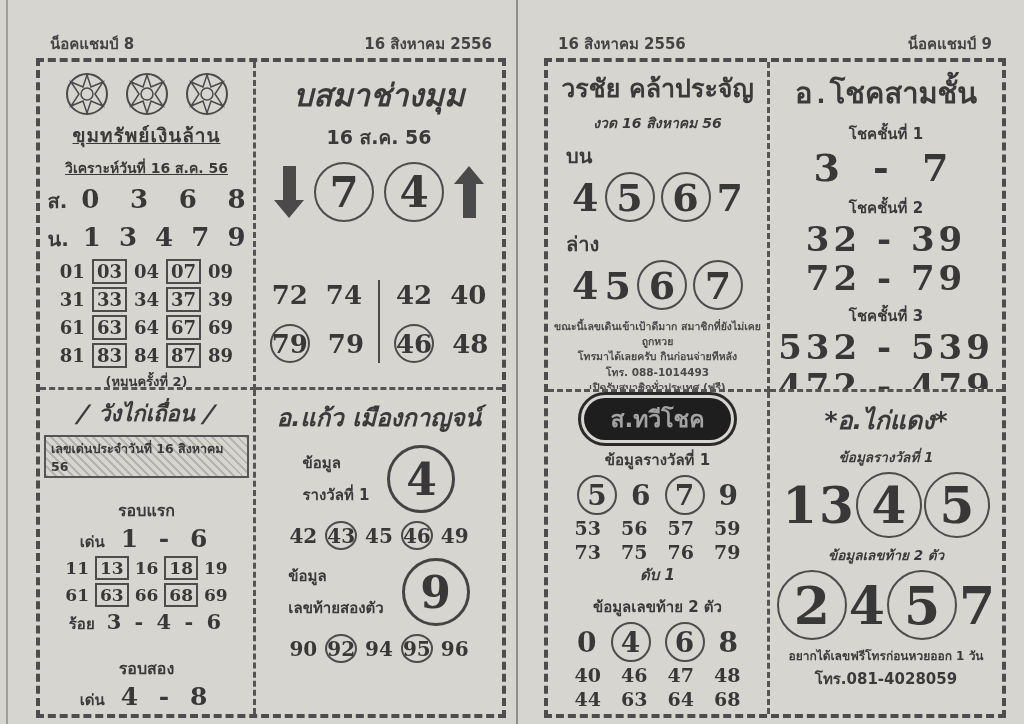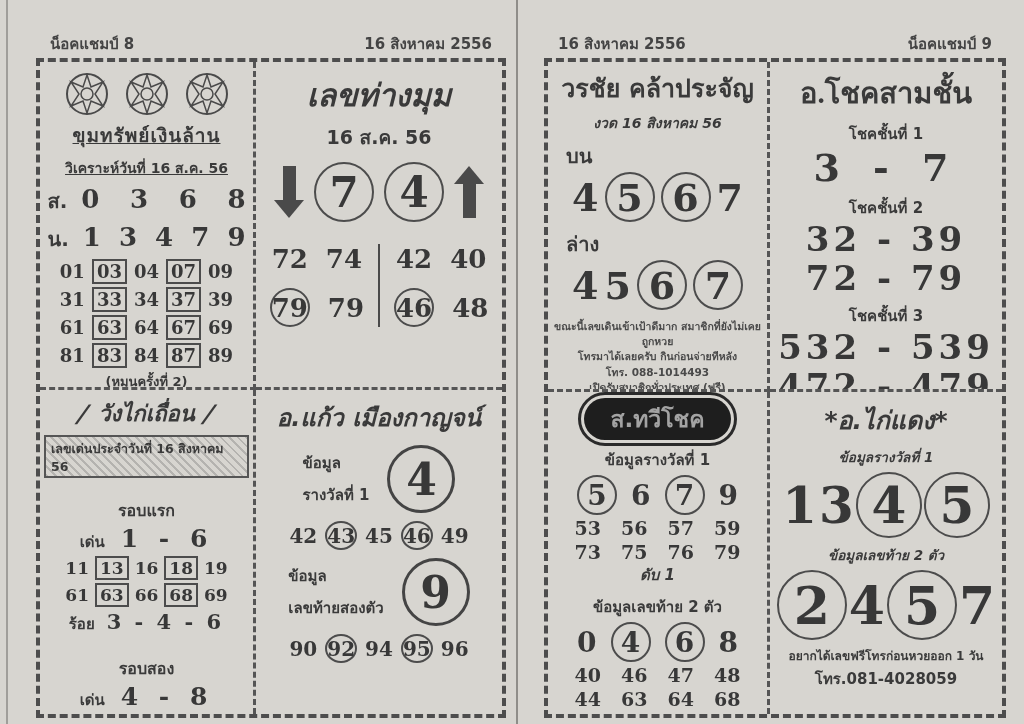--- a/index.html
+++ b/index.html
@@ -41,21 +41,21 @@
   .m-title{font-size:31px;font-weight:bold;font-style:italic;margin-top:4px;}
   .m-date{font-size:19px;font-weight:bold;margin-top:2px;}
   .m-hero{display:flex;align-items:center;gap:10px;margin-top:10px;}
   .m-hero .circ{min-width:60px;height:60px;font-size:42px;}
   .arrow{display:inline-flex;flex-direction:column;align-items:center;}
   .arrow .shaft{width:13px;height:34px;background:#4a4a4a;}
   .arrow .head{width:0;height:0;border-left:15px solid transparent;border-right:15px solid transparent;}
   .arrow.down .head{border-top:18px solid #4a4a4a;}
   .arrow.up .head{border-bottom:18px solid #4a4a4a;order:-1;}
   .m-table{display:flex;margin-top:22px;width:100%;justify-content:center;}
-  .m-col{display:flex;flex-direction:column;gap:14px;padding:0 14px;}
+  .m-col{display:flex;flex-direction:column;gap:14px;padding:0 14px;margin-top:36px;}
   .m-col.sep{border-left:2px solid #4a4a4a;}
   .m-col .row{gap:18px;font-size:26px;}
   .m-col .circ{min-width:1.5em;height:1.5em;}
 
   
   .w-title{font-size:22px;font-weight:bold;font-style:italic;margin-top:2px;display:flex;align-items:center;gap:10px;}
   .slash{font-size:24px;font-weight:bold;transform:skewX(-12deg);}
   .hatch{margin-top:4px;border:2px solid #555;background:repeating-linear-gradient(45deg,rgba(100,100,100,.30) 0 2px,rgba(0,0,0,0) 2px 6px);padding:2px 5px;font-weight:bold;font-size:12.5px;}
   .w-round{font-size:16px;font-weight:bold;margin-top:20px;}
   .den-row{display:flex;align-items:baseline;gap:16px;margin-top:1px;}
@@ -77,21 +77,21 @@
 
   
   .wo-title{font-size:25px;font-weight:bold;margin-top:2px;white-space:nowrap;}
   .wo-draw{font-size:14px;font-weight:bold;font-style:italic;margin-top:4px;text-align:right;}
   .wo-label{font-size:20px;font-weight:bold;align-self:flex-start;margin:6px 0 0 14px;}
   .wo-digits{gap:6px;font-size:38px;margin-top:0;}
   .wo-digits .circ{min-width:50px;height:50px;}
   .wo-note{margin-top:9px;font-size:10.5px;font-weight:bold;line-height:1.45;text-align:center;color:#4a4a4a;}
 
   
-  .c-title{font-size:29px;font-weight:bold;font-family:Liberation Serif, serif;margin-top:4px;white-space:nowrap;}
+  .c-title{font-size:29px;font-weight:bold;font-family:Liberation Mono, monospace;margin-top:4px;white-space:nowrap;}
   .c-tier{font-size:15px;font-weight:bold;margin-top:6px;}
   .c-val{font-size:34px;letter-spacing:4px;line-height:1.15;}
   .c-val.t1{font-size:38px;letter-spacing:10px;}
 
   
   .badge{margin-top:2px;background:#1e1e1e;color:#a3a3a3;border-radius:22px;padding:3px 26px;font-size:23px;font-weight:bold;outline:3px solid #2a2a2a;outline-offset:3px;}
   .tw-info{font-size:15px;font-weight:bold;margin-top:8px;}
   .tw-digits{gap:14px;font-size:28px;margin-top:3px;}
   .tw-digits .circ{min-width:40px;height:40px;}
   .tw-rows{display:flex;flex-direction:column;gap:2px;margin-top:2px;}
@@ -188,21 +188,21 @@
             <span class="box">83</span>
             <span>84</span>
             <span class="box">87</span>
             <span>89</span>
           </div>
         </div>
         <div class="t-foot">(หมุนครั้งที่ 2)</div>
       </div>
 
       <div class="quad q-tr">
-        <div class="m-title">เลขท่างมุม</div>
+        <div class="m-title">บสมาช่างมุม</div>
         <div class="m-date">16 ส.ค. 56</div>
         <div class="m-hero">
           <span class="arrow down">
               <span class="shaft"></span>
               <span class="head"></span>
             </span>
           <span class="circ num">7</span>
           <span class="circ num">4</span>
           <span class="arrow up">
               <span class="shaft"></span>

